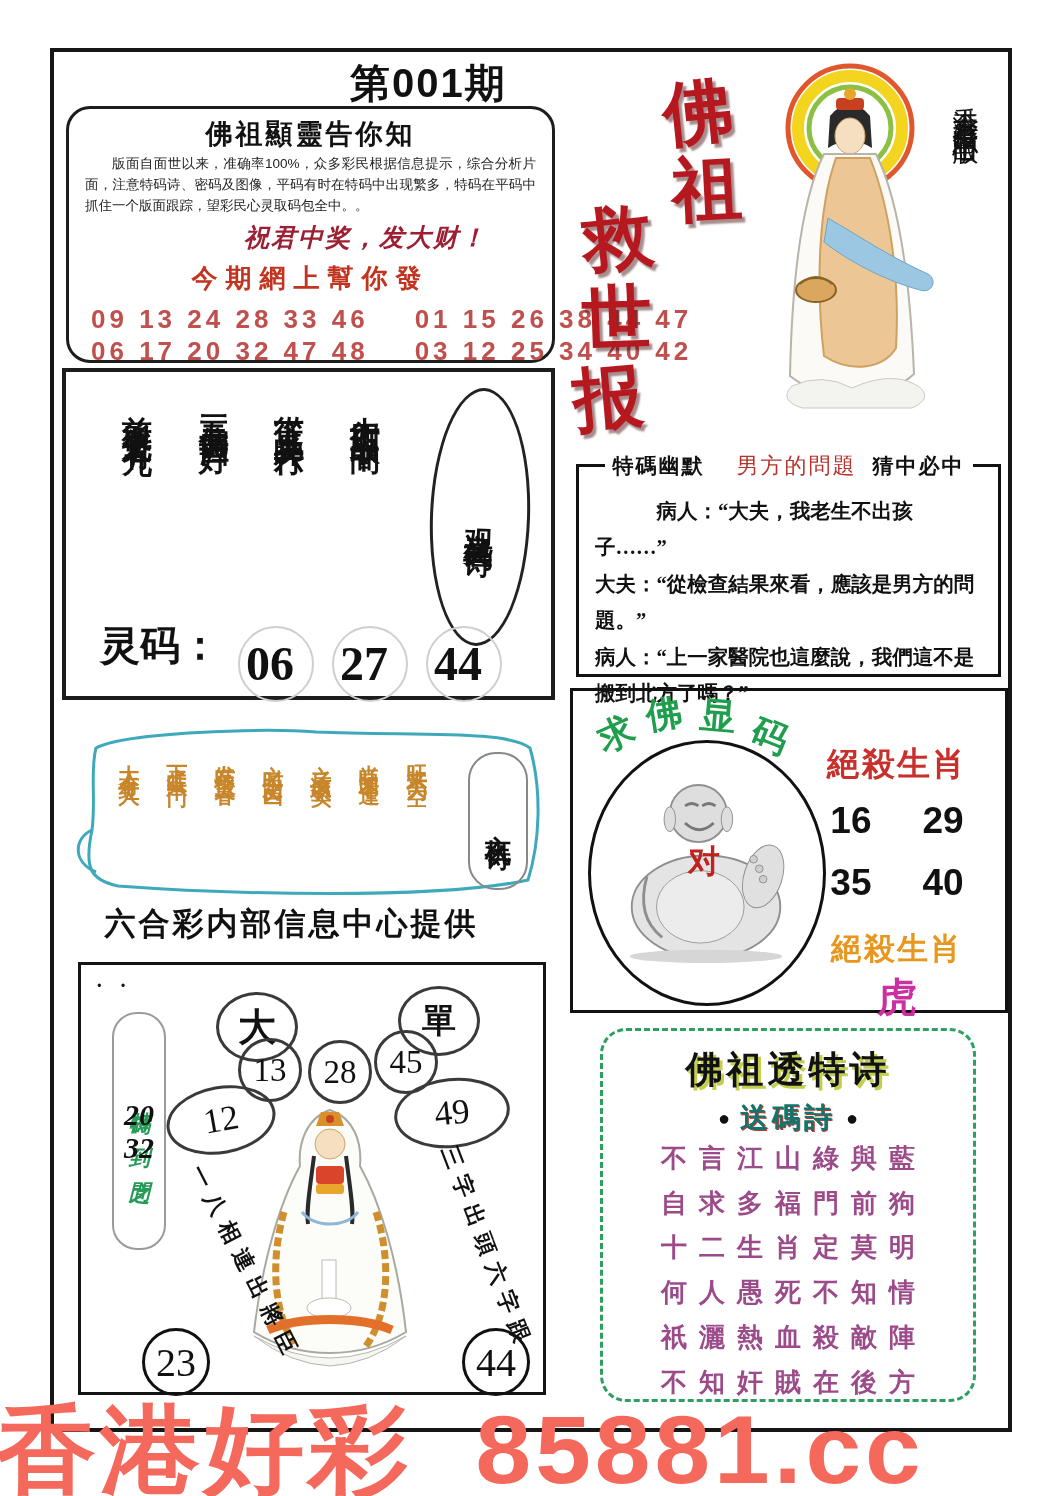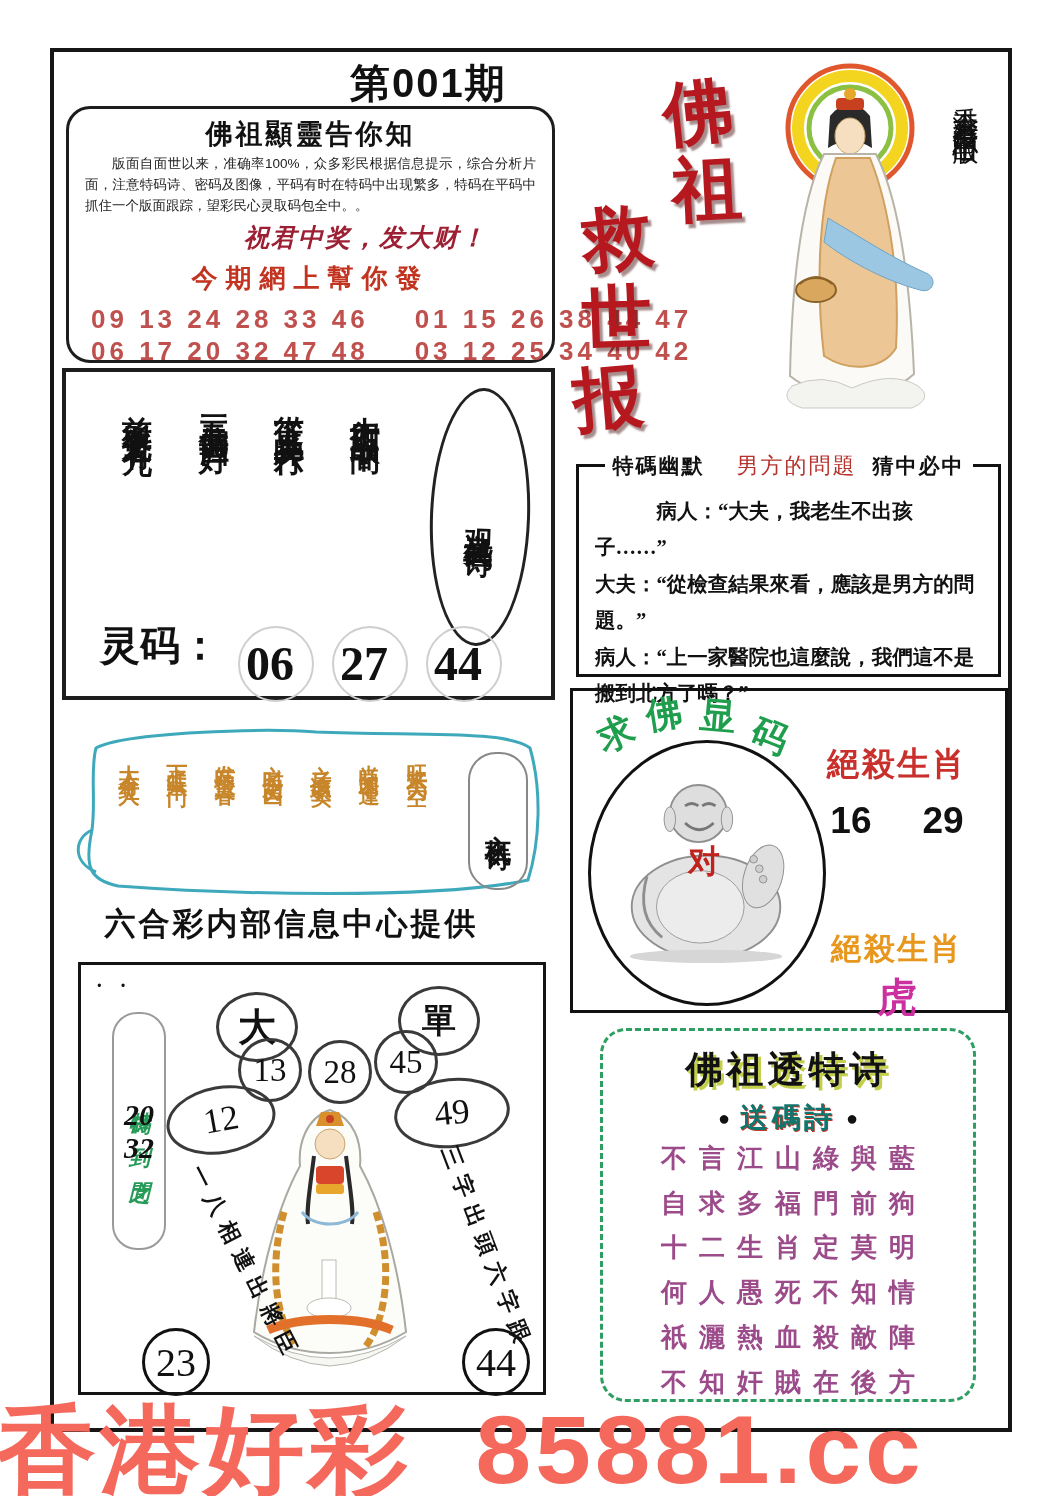--- a/index.html
+++ b/index.html
@@ -261,20 +261,24 @@
     <ellipse cx="94" cy="150" rx="46" ry="38" fill="#ececec" stroke="#9a9a9a"></ellipse>
     <path d="M38 118 Q26 160 54 182" stroke="#8f8f8f" stroke-width="3" fill="none"></path>
     <ellipse cx="100" cy="202" rx="80" ry="7" fill="#d6d6d6"></ellipse>
   </svg>
   <div class="abs stamp">对</div>
   <div class="abs zuma-title">絕殺生肖</div>
   <div class="abs zuma-nums" style="top:800px;">
     <span>16</span>
     <span>29</span>
   </div>
+  <div class="abs zuma-nums" style="top:862px;">
+    <span>35</span>
+    <span>40</span>
+  </div>
   <div class="abs kill">絕殺生肖</div>
   <div class="abs zodiac">虎</div>
 
   <div class="abs toute">
     <div class="toute-title">佛祖透特诗</div>
     <div class="toute-sub">
       <span class="dot">●</span>
       <span class="sub">送碼詩</span>
       <span class="dot">●</span>
     </div>

